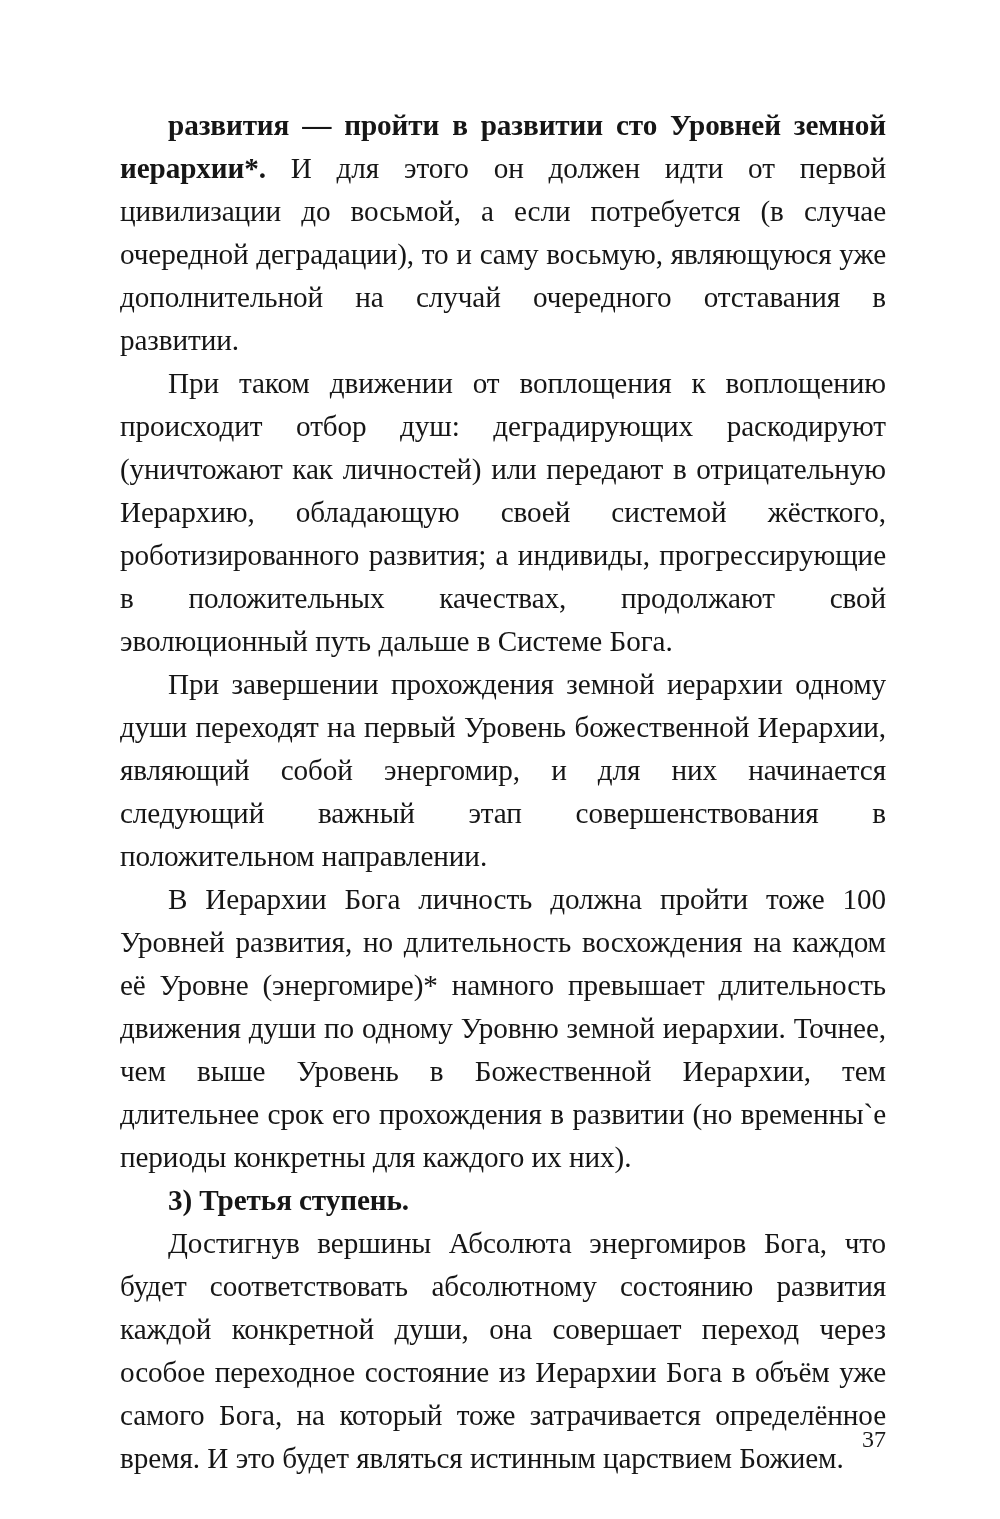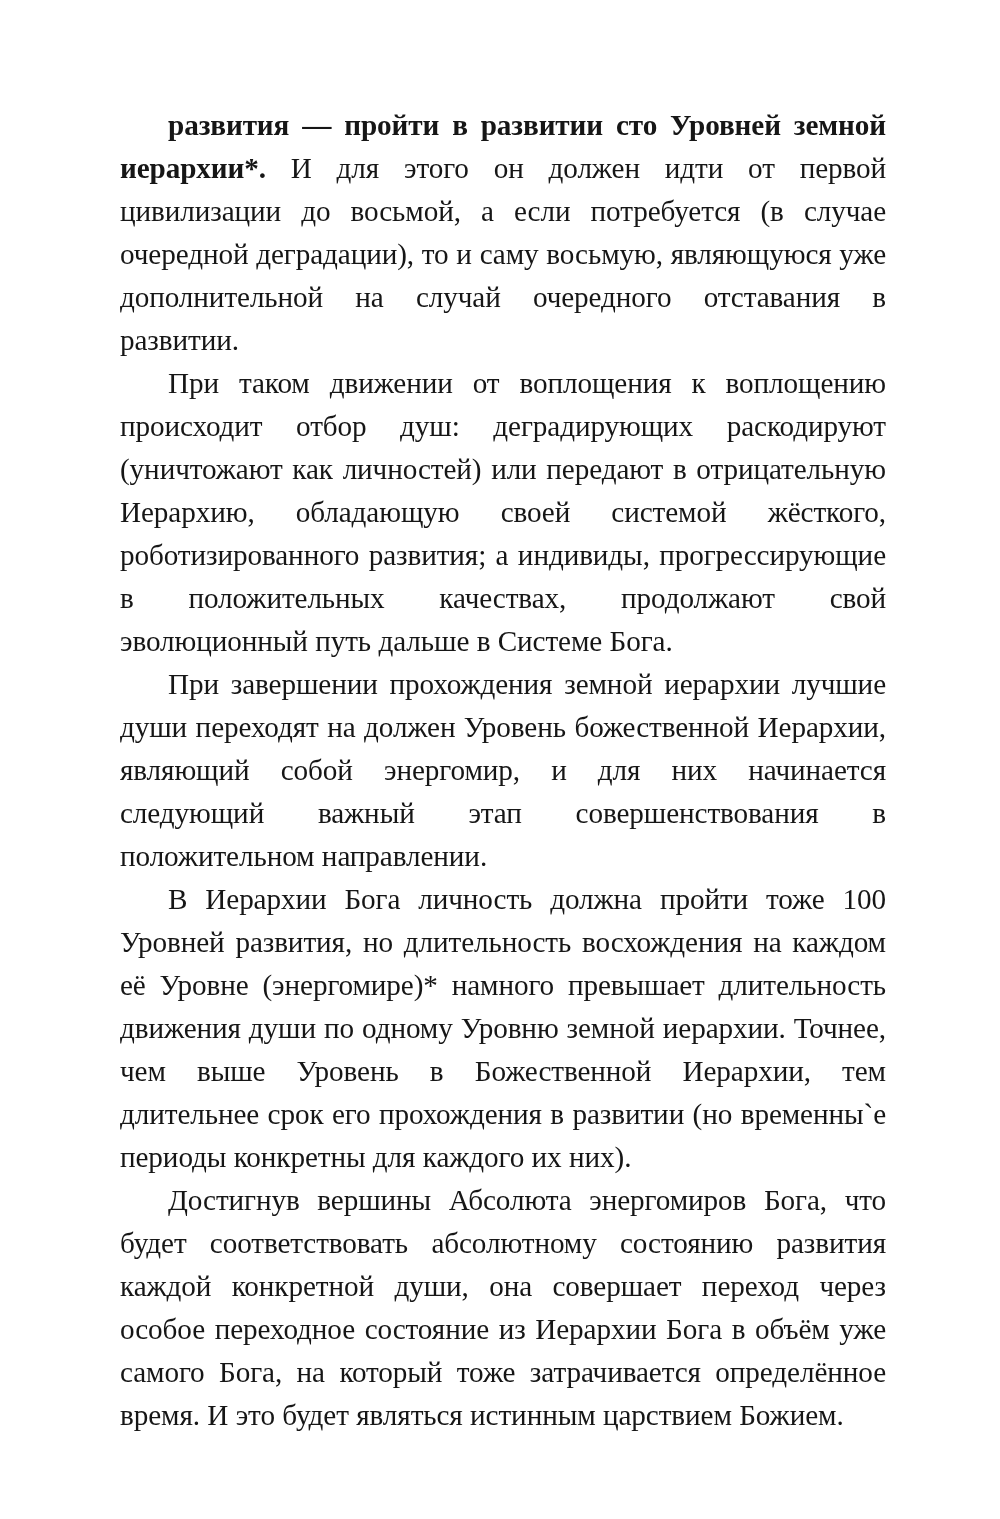--- a/index.html
+++ b/index.html
@@ -83,23 +83,25 @@
 
 <div id="page">
 
   <div id="text-column">
 
     <p class="para"><span class="lead-bold">развития — пройти в развитии сто Уровней земной иерархии*.</span><span> И для этого он должен идти от первой цивилизации до восьмой, а если потребуется (в случае очередной деградации), то и саму восьмую, являющуюся уже дополнительной на случай очередного отставания в развитии.</span></p>
 
     <p class="para">При таком движении от воплощения к воплощению происходит отбор душ: деградирующих раскодируют (уничтожают как личностей) или передают в отрицательную Иерархию, обладающую своей системой жёсткого, роботизированного развития; а индивиды, прогрессирующие в положительных качествах, продолжают свой эволюционный путь дальше в Системе Бога.</p>
 
 
-    <p class="para">При завершении прохождения земной иерархии лучшие души переходят на должен Уровень божественной Иерархии, являющий собой энергомир, и для них начинается следующий важный этап совершенствования в положительном направлении.</p>
+    <p class="para">При завершении прохождения земной иерархии одному души переходят на первый Уровень божественной Иерархии, являющий собой энергомир, и для них начинается следующий важный этап совершенствования в положительном направлении.</p>
 
     <p class="para">В Иерархии Бога личность должна пройти тоже 100 Уровней развития, но длительность восхождения на каждом её Уровне (энергомире)* намного превышает длительность движения души по одному Уровню земной иерархии. Точнее, чем выше Уровень в Божественной Иерархии, тем длительнее срок его прохождения в развитии (но временны`е периоды конкретны для каждого их них).</p>
 
+    <p class="heading">3) Третья ступень.</p>
 
     <p class="para last-line-left">Достигнув вершины Абсолюта энергомиров Бога, что будет соответствовать абсолютному состоянию развития каждой конкретной души, она совершает переход через особое переходное состояние из Иерархии Бога в объём уже самого Бога, на который тоже затрачивается определённое время. И это будет являться истинным царствием Божием.</p>
 
   </div>
 
+  <div id="page-number">37</div>
 
 </div>
 
 </body></html>

